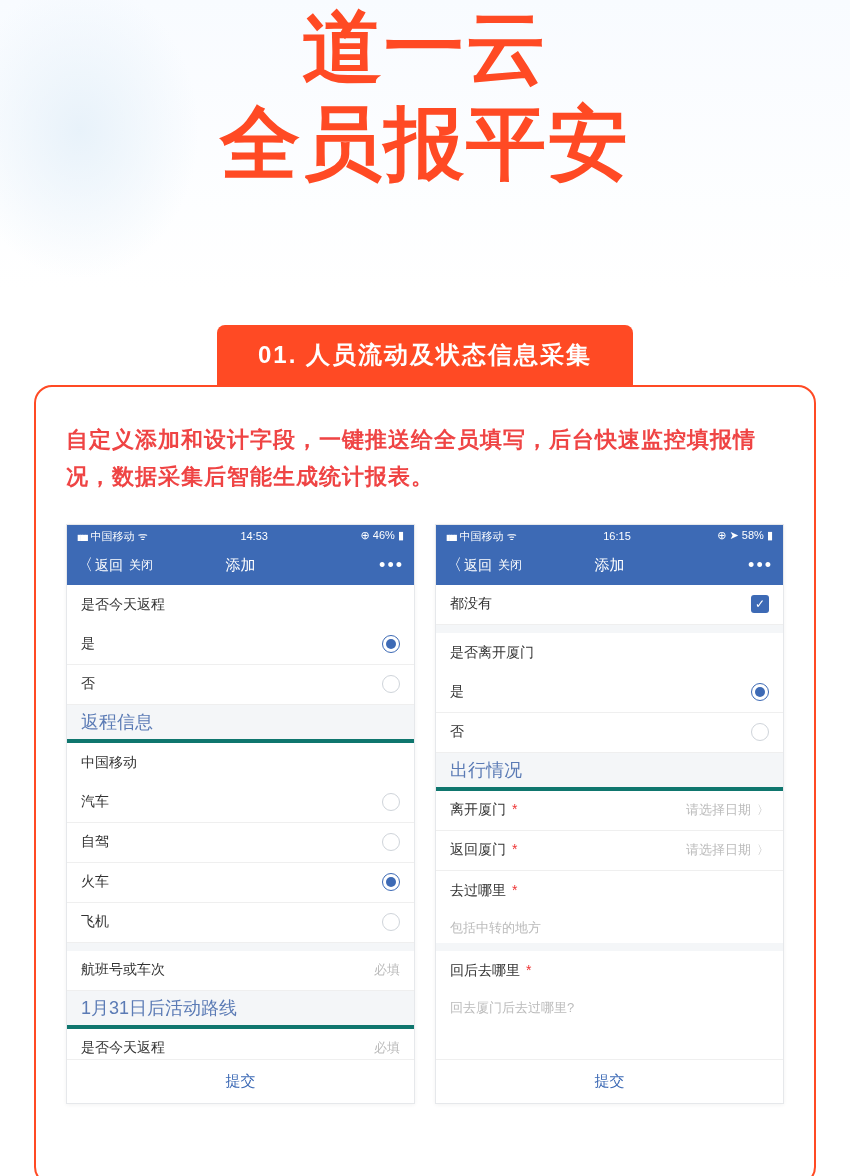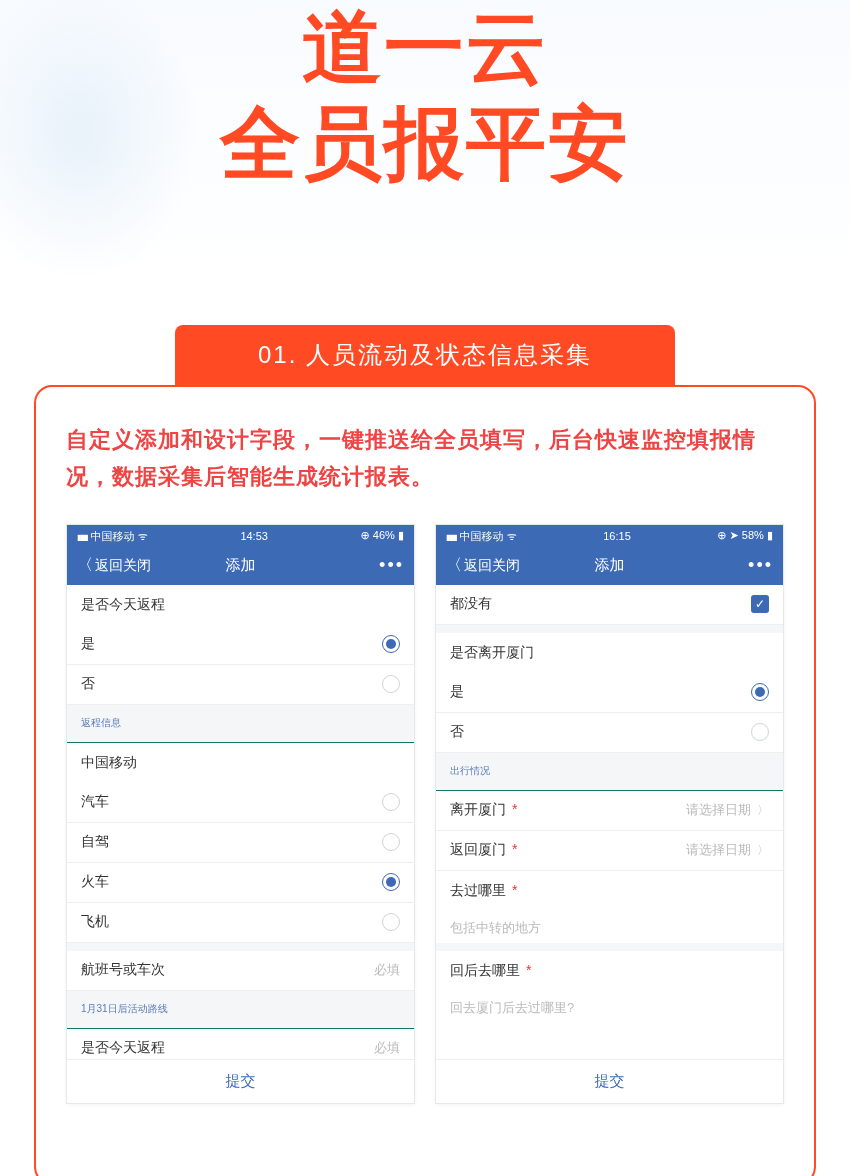--- a/index.html
+++ b/index.html
@@ -1,41 +1,41 @@
 <!DOCTYPE html>
 <html><head>
 <meta charset="utf-8">
 <style>
 *{margin:0;padding:0;box-sizing:border-box;font-family:-apple-system,"PingFang SC","Microsoft YaHei",sans-serif}
 body{width:850px;height:1176px;background:#fff;overflow:hidden;position:relative}
 .hero{height:290px;position:relative;display:flex;align-items:flex-start;justify-content:center;background:linear-gradient(180deg,#f8fbff 0%,#ffffff 100%)}
 .hero-bg{position:absolute;inset:0;overflow:hidden}
 .hero-bg::before{content:"";position:absolute;left:-40px;top:-20px;width:240px;height:300px;background:radial-gradient(ellipse at center,#e8f2fa 0%,rgba(232,242,250,0) 70%);border-radius:50%}
 .hero-title{position:relative;text-align:center;font-weight:800;font-size:80px;line-height:1.2;color:#ff4a24;letter-spacing:2px}
-.section-tab{background:#ff4a24;color:#fff;font-size:24px;font-weight:400;display:block;width:500px;margin:35px auto 0;text-align:center;padding:14px 0;border-radius:8px 8px 0 0;letter-spacing:2px}
+.section-tab{background:#ff4a24;color:#fff;font-size:24px;font-weight:700;display:block;width:416px;margin:35px auto 0;text-align:center;padding:14px 0;border-radius:8px 8px 0 0;letter-spacing:2px}
 .panel{border:2px solid #ff4a24;border-radius:18px;margin:0 34px;padding:34px 30px;height:800px;position:relative;overflow:hidden}
 .intro{font-size:22px;color:#ef4444;line-height:1.7;font-weight:600;letter-spacing:1px;margin-bottom:28px}
 .phones{display:flex;gap:20px}
 .phone{flex:1;border:1px solid #e6e8eb;background:#fff;display:flex;flex-direction:column;font-size:14px;color:#333;height:580px;box-shadow:0 1px 4px rgba(0,0,0,.05)}
 .status-bar{height:22px;background:#3d6ab5;color:#fff;display:flex;align-items:center;justify-content:space-between;font-size:11px;padding:0 10px}
 .status-bar .wifi::before{content:"▮▮▮▮";letter-spacing:-2px;font-size:8px;margin-right:4px}
 .nav-bar{height:38px;background:#3d6ab5;color:#fff;display:flex;align-items:center;padding:0 10px;position:relative}
 .nav-back{display:flex;align-items:center;gap:2px;font-size:14px}
 .nav-back .chev{font-size:16px}
-.nav-close{margin-left:0;font-size:14px}
+.nav-close{margin-left:6px;font-size:12px}
 .nav-title{position:absolute;left:50%;transform:translateX(-50%);font-size:15px}
 .nav-more{margin-left:auto;font-size:18px;letter-spacing:2px}
 .body{flex:1;overflow:hidden;background:#fff}
 .row{height:40px;display:flex;align-items:center;padding:8px 14px;border-bottom:1px solid #efefef;background:#fff;font-size:14px;color:#333}
 .row.nb{border-bottom:none}
 .row .lbl{flex:1}
 .row .rq{color:#e33;margin-left:2px}
 .row .hint{color:#bbb;font-size:13px}
 .row .chev-r{color:#bbb;margin-left:6px;font-size:12px}
-.section-head{height:38px;background:#f4f6f8;display:flex;align-items:center;padding:0 14px;font-size:10px;color:#5b7bb5;border-bottom:1px solid #0f766e}
+.section-head{height:38px;background:#f4f6f8;display:flex;align-items:center;padding:0 14px;font-size:18px;color:#5b7bb5;border-bottom:4px solid #0f766e}
 .radio{width:18px;height:18px;border:1.5px solid #cfd4da;border-radius:50%;display:inline-block;position:relative}
 .radio.sel{border-color:#3d6ab5}
 .radio.sel::after{content:"";position:absolute;inset:3px;background:#3d6ab5;border-radius:50%}
 .chk{width:18px;height:18px;background:#3d6ab5;border-radius:3px;display:inline-flex;align-items:center;justify-content:center;color:#fff;font-size:12px}
 .textarea{padding:8px 14px 6px;background:#fff}
 .textarea .ph{color:#bbb;font-size:13px}
 .counter{text-align:right;color:#999;font-size:12px;padding:6px 14px 10px;border-bottom:1px solid #efefef;background:#fff}
 .submit{height:44px;display:flex;align-items:center;justify-content:center;color:#3d6ab5;font-size:15px;background:#fff;border-top:1px solid #efefef;margin-top:auto}
 .gap{height:8px;background:#f4f6f8}
 </style>

